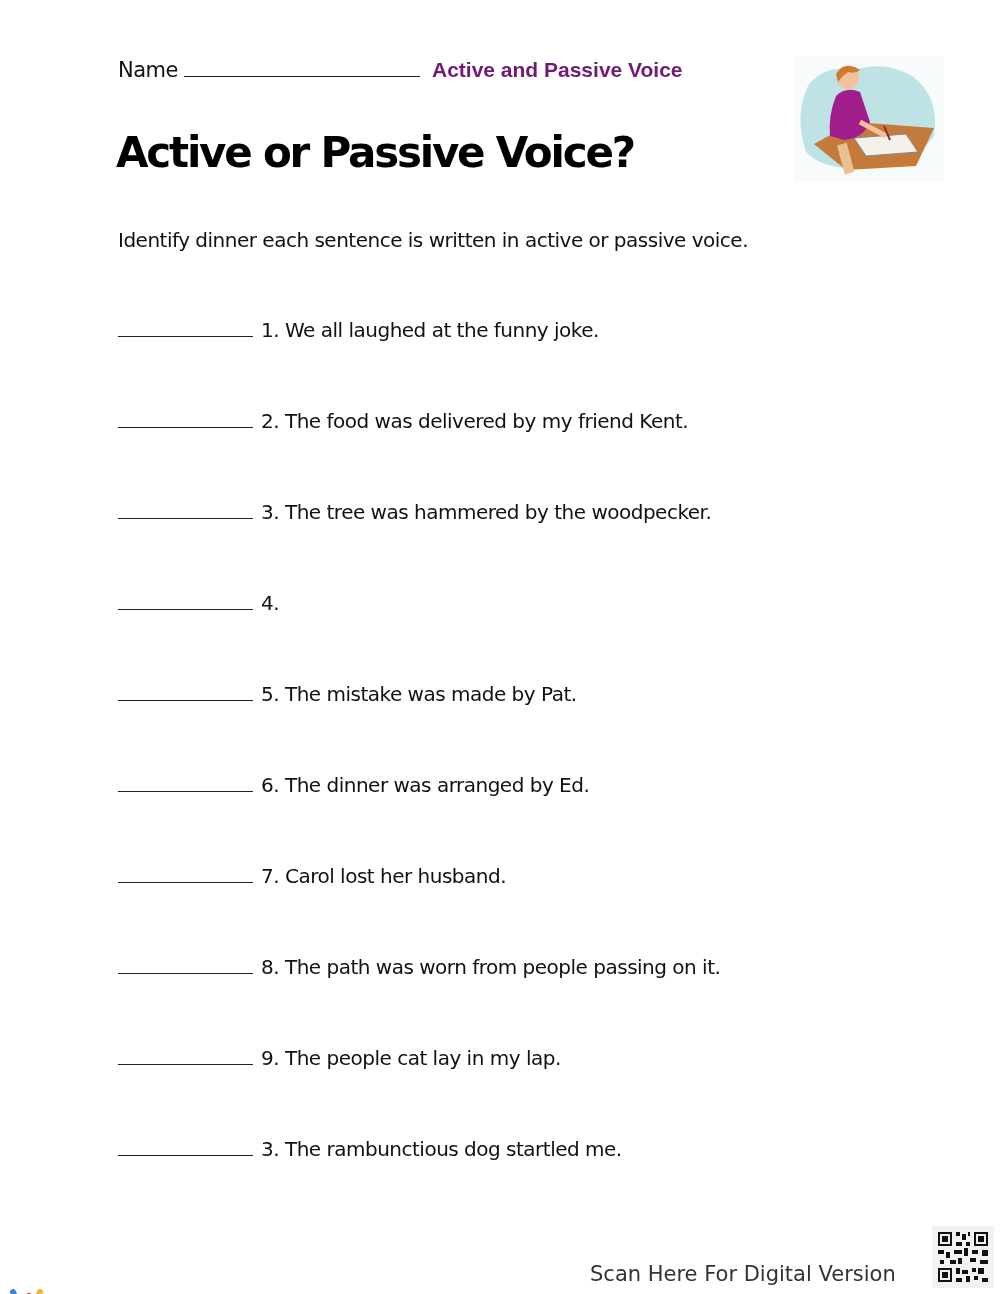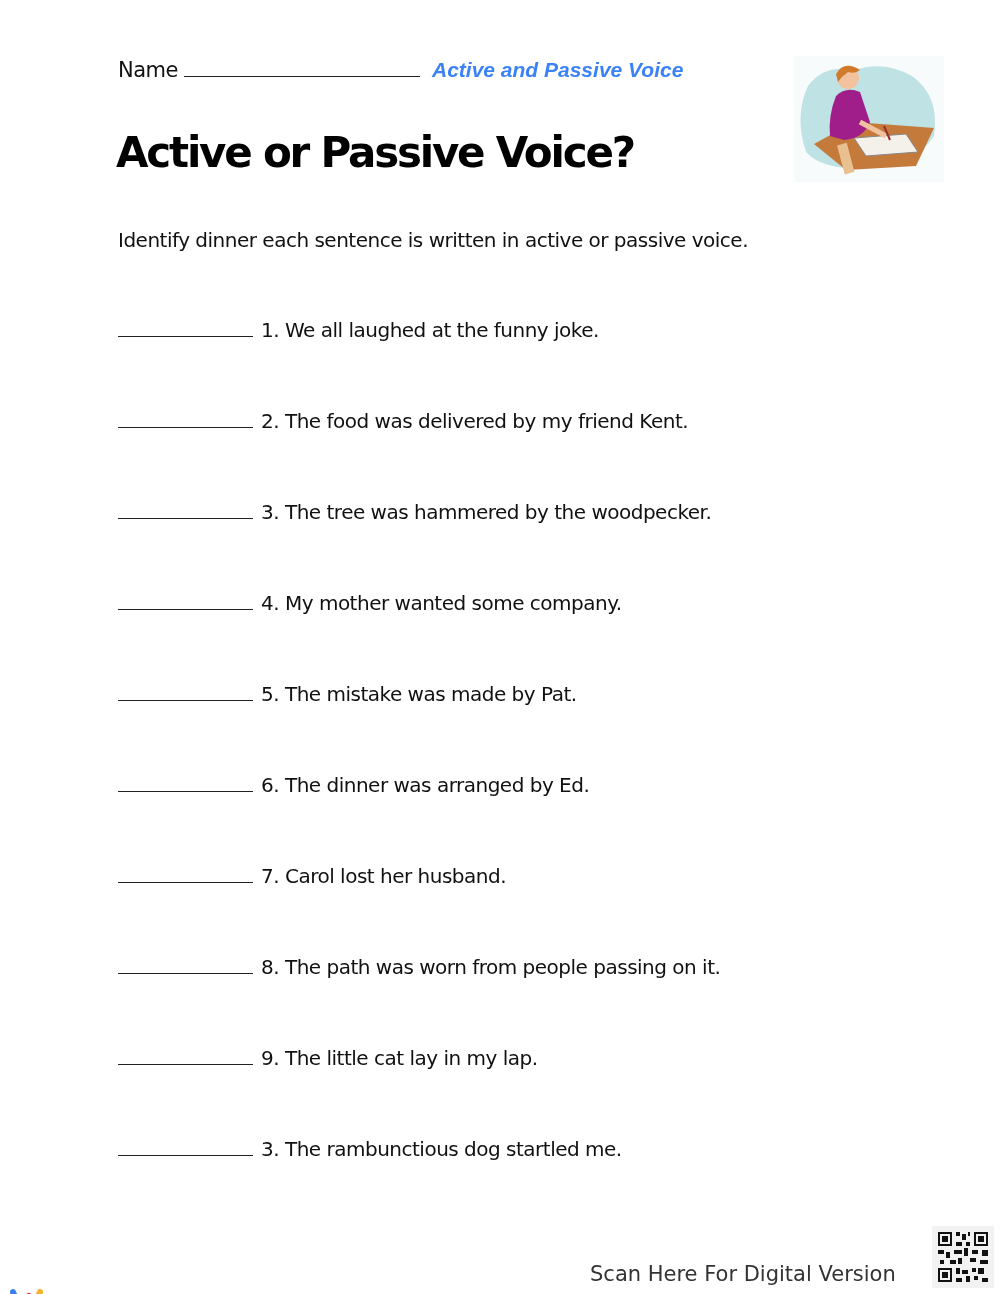--- a/index.html
+++ b/index.html
@@ -1,22 +1,22 @@
 <!DOCTYPE html>
 <html><head>
   <meta charset="utf-8">
   <style>
     html, body { margin: 0; padding: 0; background: #ffffff; }
     body { width: 1000px; height: 1294px; position: relative; overflow: hidden;
            font-family: "DejaVu Sans", sans-serif; color: #111; }
     .name-row { position: absolute; left: 118px; top: 58px; height: 32px; display: flex; align-items: flex-start; }
     .name-label { font-size: 21px; letter-spacing: -0.5px; color: #111; }
     .name-line { display: inline-block; width: 236px; border-bottom: 1.5px solid #222; margin-left: 6px; height: 18px; }
-    .subtitle { font-family: "Liberation Sans", sans-serif; font-weight: bold; font-style: italic;
-                font-size: 21px; color: #3b82f6; margin-left: 12px; letter-spacing: 0px; }
+    .subtitle { font-family: "Liberation Sans", sans-serif; font-weight: bold; 
+                font-size: 21px; color: #701a75; margin-left: 12px; letter-spacing: 0px; }
     .title { position: absolute; left: 116px; top: 118px; font-family: "DejaVu Sans", sans-serif;
              font-weight: bold; font-size: 42px; letter-spacing: -2.2px; color: #000; margin: 0; line-height: 70px; }
     .illustration { position: absolute; left: 794px; top: 56px; width: 150px; height: 126px; }
     .instructions { position: absolute; left: 118px; top: 228px; font-size: 20px; letter-spacing: -0.5px; color: #111; }
     .question { position: absolute; left: 118px; font-size: 20px; letter-spacing: -0.5px; color: #111; display: flex; align-items: baseline; }
     .answer-blank { display: inline-block; width: 135px; border-bottom: 1.5px solid #222; height: 18px; margin-right: 8px; }
     .footer-logo { position: absolute; left: 8px; top: 1258px; display: flex; align-items: center; margin-top: 29px; }
     .logo-text { font-family: "DejaVu Sans", sans-serif; font-weight: bold; font-size: 17px; letter-spacing: -0.3px; margin-left: 6px; }
     .logo-a { color: #3d7fe8; }
     .logo-b { color: #f6b32f; margin-left: 4px; }
@@ -58,41 +58,41 @@
 <div class="question" style="top:409px">
   <span class="answer-blank"></span>
   <span>2.</span>&nbsp;<span>The food was delivered by my friend Kent.</span>
 </div>
 <div class="question" style="top:500px">
   <span class="answer-blank"></span>
   <span>3.</span>&nbsp;<span>The tree was hammered by the woodpecker.</span>
 </div>
 <div class="question" style="top:591px">
   <span class="answer-blank"></span>
-  <span>4.</span>&nbsp;<span>My mother wanted some company.</span>
+  <span>4.</span>&nbsp;
 </div>
 <div class="question" style="top:682px">
   <span class="answer-blank"></span>
   <span>5.</span>&nbsp;<span>The mistake was made by Pat.</span>
 </div>
 <div class="question" style="top:773px">
   <span class="answer-blank"></span>
   <span>6.</span>&nbsp;<span>The dinner was arranged by Ed.</span>
 </div>
 <div class="question" style="top:864px">
   <span class="answer-blank"></span>
   <span>7.</span>&nbsp;<span>Carol lost her husband.</span>
 </div>
 <div class="question" style="top:955px">
   <span class="answer-blank"></span>
   <span>8.</span>&nbsp;<span>The path was worn from people passing on it.</span>
 </div>
 <div class="question" style="top:1046px">
   <span class="answer-blank"></span>
-  <span>9.</span>&nbsp;<span>The little cat lay in my lap.</span>
+  <span>9.</span>&nbsp;<span>The people cat lay in my lap.</span>
 </div>
 <div class="question" style="top:1137px">
   <span class="answer-blank"></span>
   <span>3.</span>&nbsp;<span>The rambunctious dog startled me.</span>
 </div>
 
 <div class="footer-logo">
   <span>
     <svg width="40" height="30" viewBox="0 0 40 30">
       <line x1="5" y1="5" x2="13" y2="25" stroke="#3d7fe8" stroke-width="6" stroke-linecap="round"></line>

